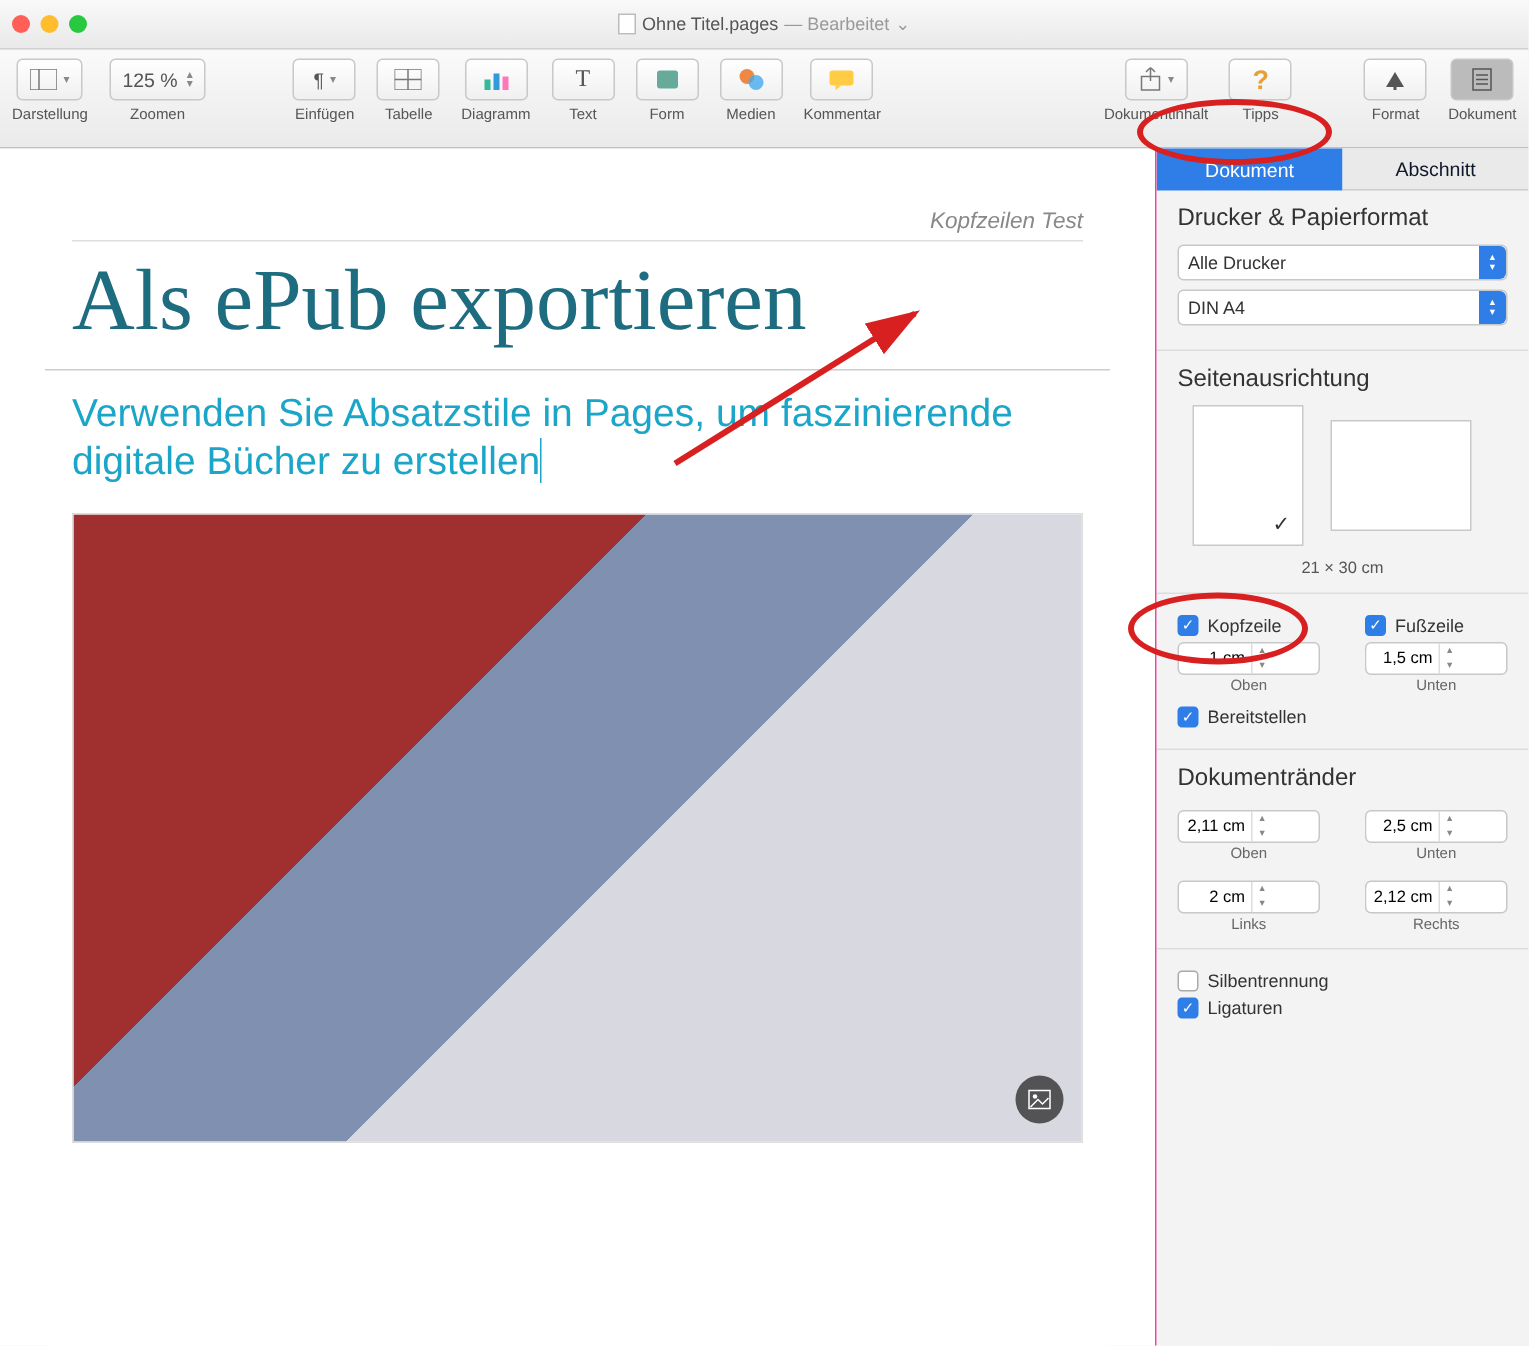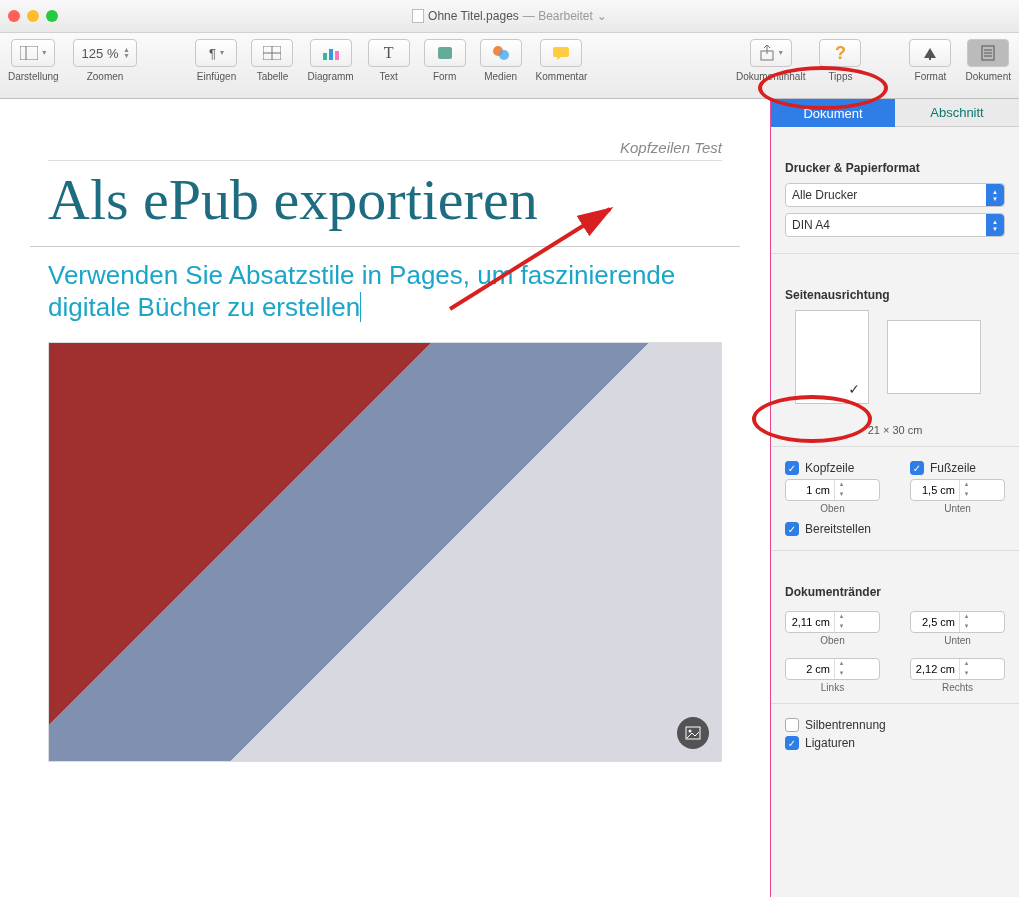--- a/index.html
+++ b/index.html
@@ -38,30 +38,30 @@
   
   
   .arrow-svg{position:absolute;pointer-events:none;}
   .ellipse{position:absolute;border:4px solid #d92020;border-radius:50%;pointer-events:none;}
   
   
   .sidebar{width:248px;background:#f3f3f3;font-size:12px;color:#333;}
   .sb-tabs{display:flex;height:28px;}
   .sb-tab{flex:1;display:flex;align-items:center;justify-content:center;font-size:13px;cursor:pointer;border-bottom:1px solid #ccc;}
   .sb-tab.active{background:#2f7ee8;color:#fff;border-bottom:none;}
-  .sb-tab.inactive{color:#0f766e;background:#eaeaea;}
+  .sb-tab.inactive{color:#0f172a;background:#eaeaea;}
   .sb-section{padding:10px 14px;border-bottom:1px solid #ddd;}
-  .sb-h{font-weight:700;margin-bottom:8px;font-size:12px;margin-top:24px;}
+  .sb-h{font-weight:400;margin-bottom:8px;font-size:16px;}
   .select{height:24px;background:#fff;border:1px solid #c8c8c8;border-radius:4px;display:flex;align-items:center;padding:0 6px;font-size:12px;margin-bottom:6px;position:relative;cursor:pointer;}
   .select .arrows{position:absolute;right:0;top:0;bottom:0;width:18px;background:#2f7ee8;border-radius:0 4px 4px 0;display:flex;flex-direction:column;align-items:center;justify-content:center;color:#fff;font-size:7px;line-height:7px;}
   .orient-row{display:flex;gap:18px;justify-content:flex-start;padding-left:10px;}
   .orient-box{width:74px;height:94px;background:#fff;border:1px solid #c8c8c8;position:relative;cursor:pointer;}
   .orient-box.land{width:94px;height:74px;margin-top:10px;}
   .check-mark{position:absolute;bottom:6px;right:8px;font-size:14px;}
-  .orient-label{text-align:center;font-size:11px;color:#555;margin-top:20px;}
+  .orient-label{text-align:center;font-size:11px;color:#555;margin-top:9px;}
   .cb-row{display:flex;align-items:center;gap:6px;margin:4px 0;font-size:12px;}
   .cb{width:14px;height:14px;border:1px solid #aaa;border-radius:3px;background:#fff;display:flex;align-items:center;justify-content:center;font-size:10px;color:#fff;cursor:pointer;}
   .cb.checked{background:#2f7ee8;border-color:#2f7ee8;}
   .two-col{display:flex;gap:30px;}
   .col{flex:1;}
   .spin{display:flex;align-items:center;height:22px;background:#fff;border:1px solid #c8c8c8;border-radius:4px;font-size:11px;position:relative;margin:4px 0 2px 0;}
   .spin input{border:none;width:48px;text-align:right;font-size:11px;padding-right:4px;outline:none;}
   .spin .step{width:14px;display:flex;flex-direction:column;border-left:1px solid #ddd;}
   .spin .step span{height:10px;font-size:7px;text-align:center;color:#888;cursor:pointer;}
   .sub-label{font-size:10px;color:#666;text-align:center;}

